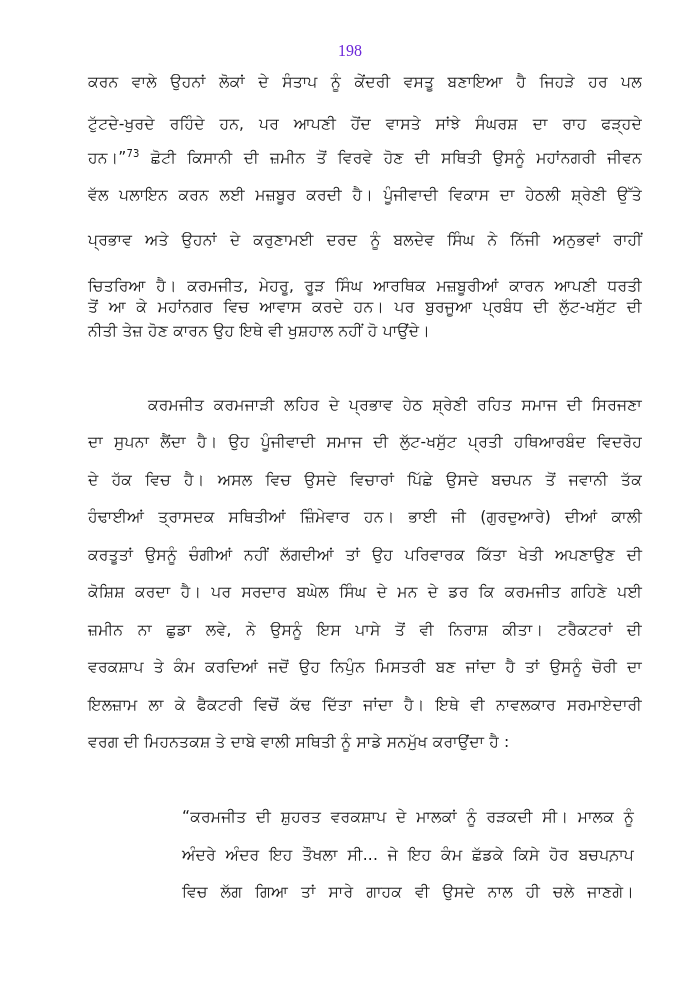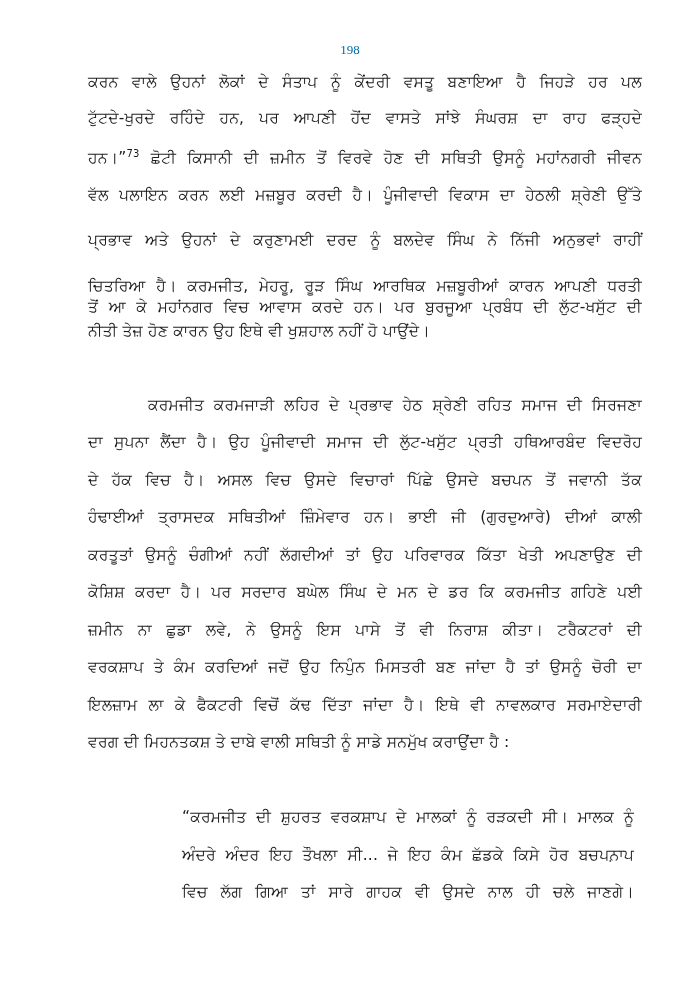--- a/index.html
+++ b/index.html
@@ -1,35 +1,35 @@
 <!DOCTYPE html>
 <html><head>
 <meta charset="utf-8">
 <style>
   html, body { margin: 0; padding: 0; background: #ffffff; }
   body { width: 700px; height: 989px; position: relative; overflow: hidden;
          font-family: "DejaVu Sans", "Liberation Sans", sans-serif; color: #1a1a1a; }
   .page-number { position: absolute; top: 42px; left: 0; width: 700px; text-align: center;
-                 font-family: "Liberation Serif", "DejaVu Serif", serif; font-size: 13px; color: #0369a1; }
+                 font-family: "Liberation Serif", "DejaVu Serif", serif; font-size: 16px; color: #6d28d9; }
   .line { position: absolute; left: 88px; width: 554px; font-size: 15.5px; line-height: 20px;
           white-space: nowrap; text-align: justify; text-align-last: justify; letter-spacing: 0.2px; }
   .line.last { text-align-last: left; }
   .line.indent { left: 148px; width: 494px; }
   .line.quote { left: 182px; width: 452px; }
   sup { font-size: 10px; vertical-align: super; line-height: 0; }
 </style>
 </head>
 <body>
 
 <div>
   <div class="page-number">198</div>
 
   <div>
     <div class="line" style="top:72px">ਕਰਨ ਵਾਲੇ ਉਹਨਾਂ ਲੋਕਾਂ ਦੇ ਸੰਤਾਪ ਨੂੰ ਕੇਂਦਰੀ ਵਸਤੂ ਬਣਾਇਆ ਹੈ ਜਿਹੜੇ ਹਰ ਪਲ</div>
-    <div class="line" style="top:108px">ਟੁੱਟਦੇ-ਖੁਰਦੇ ਰਹਿੰਦੇ ਹਨ, ਪਰ ਆਪਣੀ ਹੋਂਦ ਵਾਸਤੇ ਸਾਂਝੇ ਸੰਘਰਸ਼ ਦਾ ਰਾਹ ਫੜ੍ਹਦੇ</div>
+    <div class="line" style="top:114px">ਟੁੱਟਦੇ-ਖੁਰਦੇ ਰਹਿੰਦੇ ਹਨ, ਪਰ ਆਪਣੀ ਹੋਂਦ ਵਾਸਤੇ ਸਾਂਝੇ ਸੰਘਰਸ਼ ਦਾ ਰਾਹ ਫੜ੍ਹਦੇ</div>
     <div class="line" style="top:148px">
       <span>ਹਨ।”</span><sup>73</sup>
       <span>ਛੋਟੀ ਕਿਸਾਨੀ ਦੀ ਜ਼ਮੀਨ ਤੋਂ ਵਿਰਵੇ ਹੋਣ ਦੀ ਸਥਿਤੀ ਉਸਨੂੰ ਮਹਾਂਨਗਰੀ ਜੀਵਨ</span>
     </div>
     <div class="line" style="top:185px">ਵੱਲ ਪਲਾਇਨ ਕਰਨ ਲਈ ਮਜ਼ਬੂਰ ਕਰਦੀ ਹੈ। ਪੂੰਜੀਵਾਦੀ ਵਿਕਾਸ ਦਾ ਹੇਠਲੀ ਸ਼੍ਰੇਣੀ ਉੱਤੇ</div>
     <div class="line" style="top:230px">ਪ੍ਰਭਾਵ ਅਤੇ ਉਹਨਾਂ ਦੇ ਕਰੁਣਾਮਈ ਦਰਦ ਨੂੰ ਬਲਦੇਵ ਸਿੰਘ ਨੇ ਨਿੱਜੀ ਅਨੁਭਵਾਂ ਰਾਹੀਂ</div>
     <div class="line" style="top:276px">ਚਿਤਰਿਆ ਹੈ। ਕਰਮਜੀਤ, ਮੇਹਰੂ, ਰੂੜ ਸਿੰਘ ਆਰਥਿਕ ਮਜ਼ਬੂਰੀਆਂ ਕਾਰਨ ਆਪਣੀ ਧਰਤੀ</div>
     <div class="line" style="top:297px">ਤੋਂ ਆ ਕੇ ਮਹਾਂਨਗਰ ਵਿਚ ਆਵਾਸ ਕਰਦੇ ਹਨ। ਪਰ ਬੁਰਜੂਆ ਪ੍ਰਬੰਧ ਦੀ ਲੁੱਟ-ਖਸੁੱਟ ਦੀ</div>
     <div class="line last" style="top:321px">ਨੀਤੀ ਤੇਜ਼ ਹੋਣ ਕਾਰਨ ਉਹ ਇਥੇ ਵੀ ਖੁਸ਼ਹਾਲ ਨਹੀਂ ਹੋ ਪਾਉਂਦੇ।</div>
   </div>

